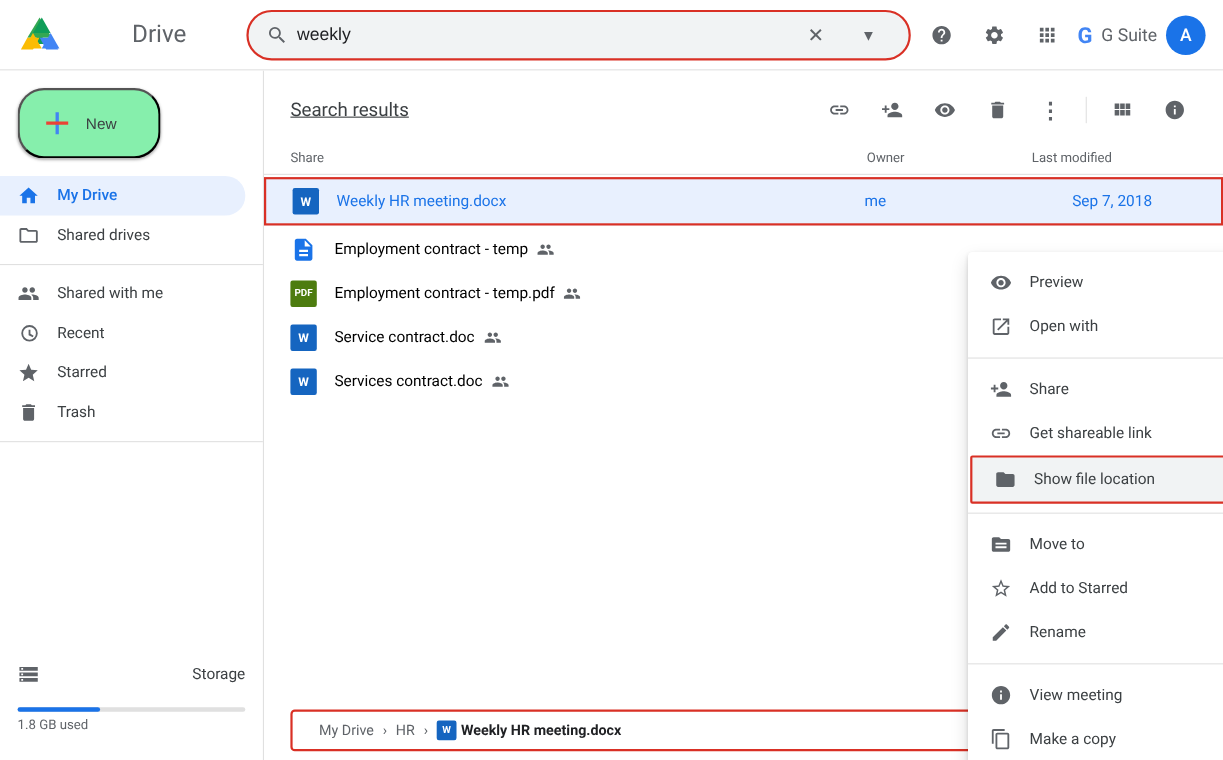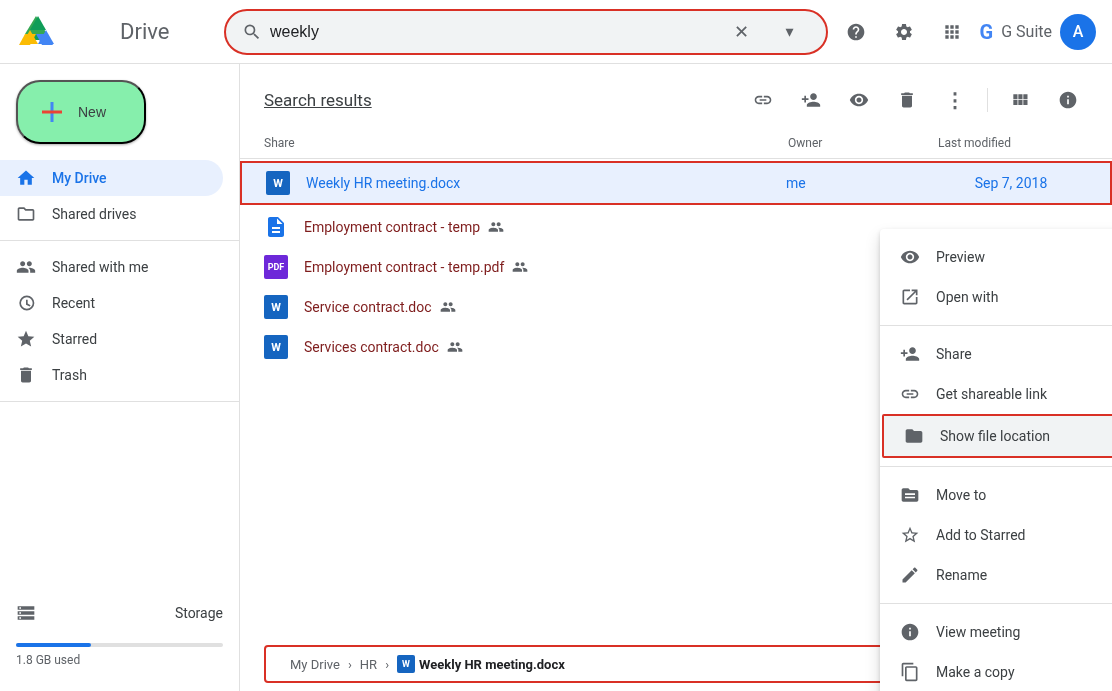--- a/index.html
+++ b/index.html
@@ -45,42 +45,42 @@
     .file-list { flex: 1; overflow-y: auto; }
     .file-list-header { display: flex; align-items: center; padding: 8px 24px; border-bottom: 1px solid #e0e0e0; font-size: 12px; color: #5f6368; }
     .col-name { flex: 1; }
     .col-owner { width: 150px; }
     .col-modified { width: 150px; }
 
     .file-row { display: flex; align-items: center; padding: 8px 24px; cursor: pointer; }
     .file-row.selected { background: #e8f0fe; }
     .file-icon { width: 24px; height: 24px; margin-right: 16px; flex-shrink: 0; display: flex; align-items: center; justify-content: center; font-size: 18px; }
     .file-name { flex: 1; font-size: 14px; color: #1a73e8; display: flex; align-items: center; gap: 8px; }
-    .file-name.dark { color: #7f1d1d; }
+    .file-name.dark { color: #000000; }
     .file-owner { width: 150px; font-size: 14px; color: #1a73e8; }
     .file-modified { width: 150px; font-size: 14px; color: #1a73e8; text-align: center; }
     .file-owner.dark { color: #3c4043; }
     .file-modified.dark { color: #3c4043; }
 
     
     .breadcrumb-bar { padding: 8px 24px; border-top: 1px solid #e0e0e0; display: flex; align-items: center; gap: 8px; font-size: 13px; border: 2px solid #d93025; margin: 8px 24px; border-radius: 4px; }
     .breadcrumb-item { color: #5f6368; cursor: pointer; }
     .breadcrumb-sep { color: #5f6368; }
     .breadcrumb-current { font-weight: 500; color: #202124; display: flex; align-items: center; gap: 4px; }
 
     
     .context-menu { position: absolute; top: 165px; left: 640px; width: 320px; background: #fff; border-radius: 4px; box-shadow: 0 2px 4px rgba(0,0,0,0.15), 0 8px 16px rgba(0,0,0,0.15); z-index: 100; padding: 8px 0; }
     .menu-item { display: flex; align-items: center; gap: 16px; padding: 10px 20px; cursor: pointer; font-size: 14px; color: #3c4043; }
     .menu-item.highlighted { background: #f1f3f4; border: 2px solid #d93025; margin: 0 2px; border-radius: 2px; }
     .menu-icon { font-size: 18px; color: #5f6368; width: 20px; text-align: center; }
     .menu-divider { height: 1px; background: #e0e0e0; margin: 8px 0; }
 
     
     .word-icon { background: #1565c0; color: #fff; font-weight: 700; font-size: 11px; width: 24px; height: 24px; border-radius: 2px; display: flex; align-items: center; justify-content: center; }
-    .pdf-icon { background: #6d28d9; color: #fff; font-weight: 700; font-size: 9px; width: 24px; height: 24px; border-radius: 2px; display: flex; align-items: center; justify-content: center; }
+    .pdf-icon { background: #4d7c0f; color: #fff; font-weight: 700; font-size: 9px; width: 24px; height: 24px; border-radius: 2px; display: flex; align-items: center; justify-content: center; }
 
     
     .search-highlighted { border: 2px solid #d93025 !important; border-radius: 24px; }
   </style>
 </head>
 <body>
 
 <div class="app">
 
   <div class="header">

